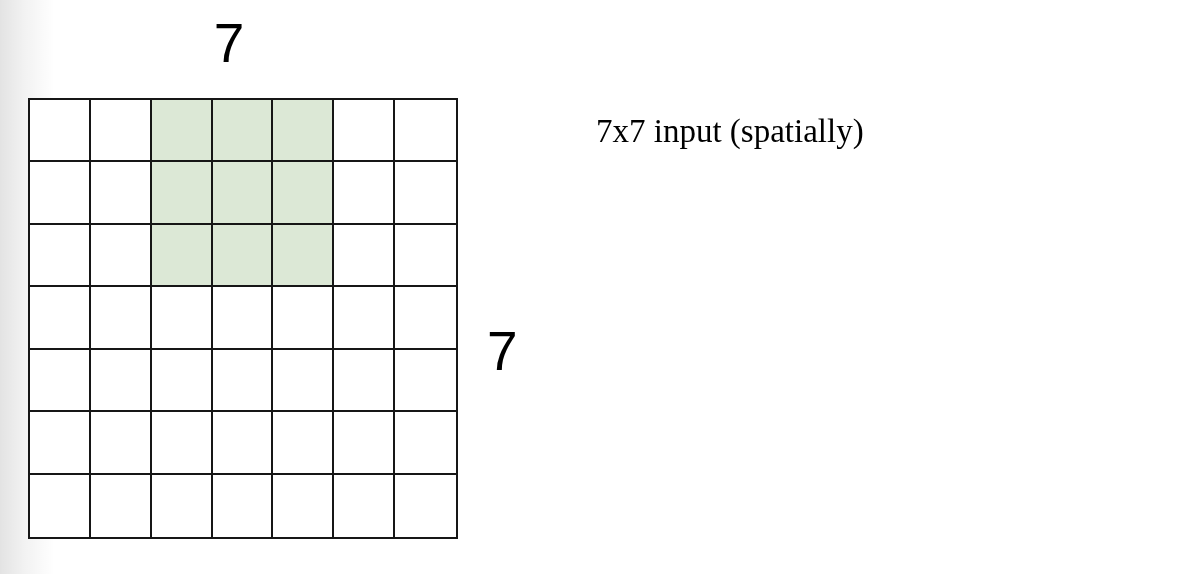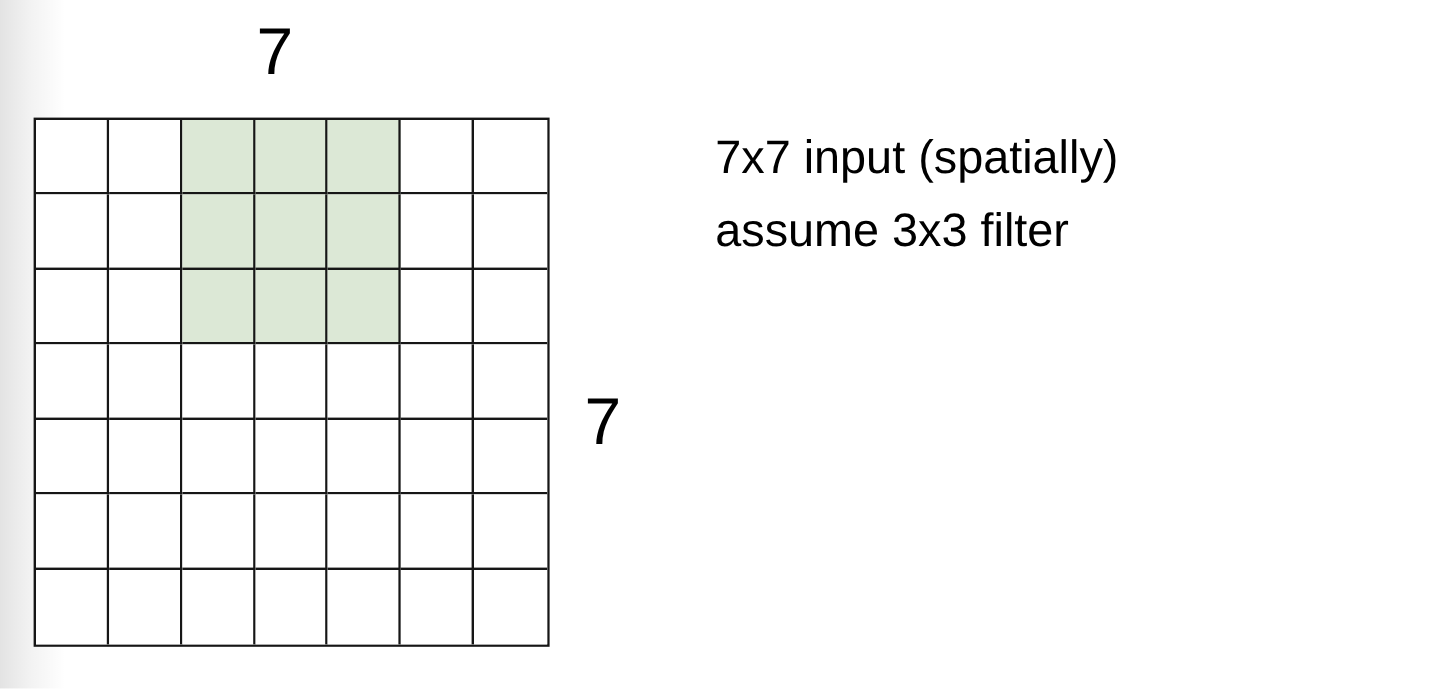--- a/index.html
+++ b/index.html
@@ -63,24 +63,25 @@
     box-sizing: border-box;
     background: #ffffff;
   }
   .cell.br { border-right: 2px solid var(--line, #161616); }
   .cell.bb { border-bottom: 2px solid var(--line, #161616); }
   .cell.hl { background: var(--hl, #dce8d6); }
   .caption {
     position: absolute;
     left: 596px;
     top: 101px;
-    font-size: 39px;
+    font-size: 33px;
     line-height: 61px;
     font-weight: 400;
     white-space: nowrap;
+    font-family: Liberation Serif, serif;
   }
   .caption div { height: 61px; }
 </style>
 </head>
 <body>
 
 <div class="canvas">
 
   <div class="left-shade"></div>
 
@@ -135,16 +136,15 @@
       <div class="cell br"></div>
       <div class="cell br"></div>
       <div class="cell br"></div>
       <div class="cell"></div>
     </div>
 
   <div class="side-label">7</div>
 
   <div class="caption">
     <div>7x7 input (spatially)</div>
-    <div>assume 3x3 filter</div>
   </div>
 
 </div>
 
 </body></html>

